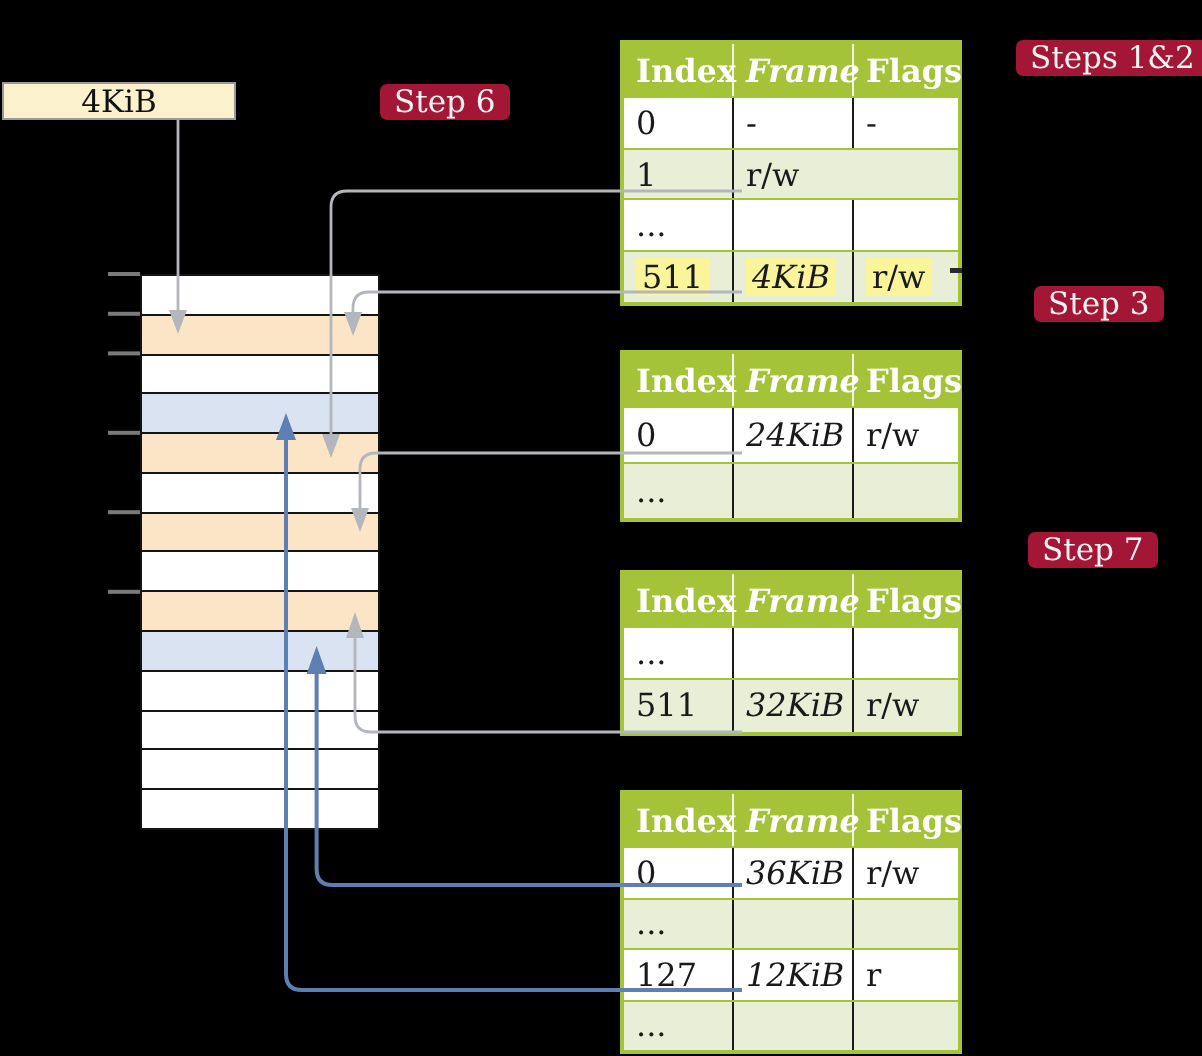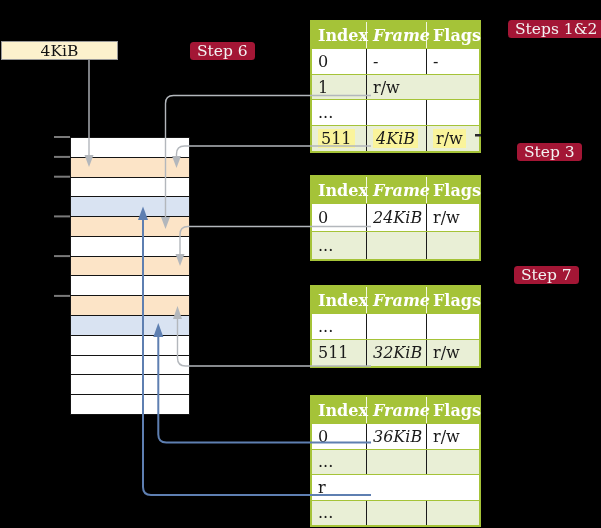--- a/index.html
+++ b/index.html
@@ -166,20 +166,22 @@
       <div class="td col1">0</div>
       <div class="td col2">36KiB</div>
       <div class="td col3">r/w</div>
     </div>
     <div class="trow shade">
       <div class="td col1">...</div>
       <div class="td col2"></div>
       <div class="td col3"></div>
     </div>
     <div class="trow">
+      <div class="td col1">127</div>
+      <div class="td col2">12KiB</div>
       <div class="td col3">r</div>
     </div>
     <div class="trow shade">
       <div class="td col1">...</div>
       <div class="td col2"></div>
       <div class="td col3"></div>
     </div>
   </div>
 
   <svg class="overlay" width="601" height="528" viewBox="0 0 601 528">

